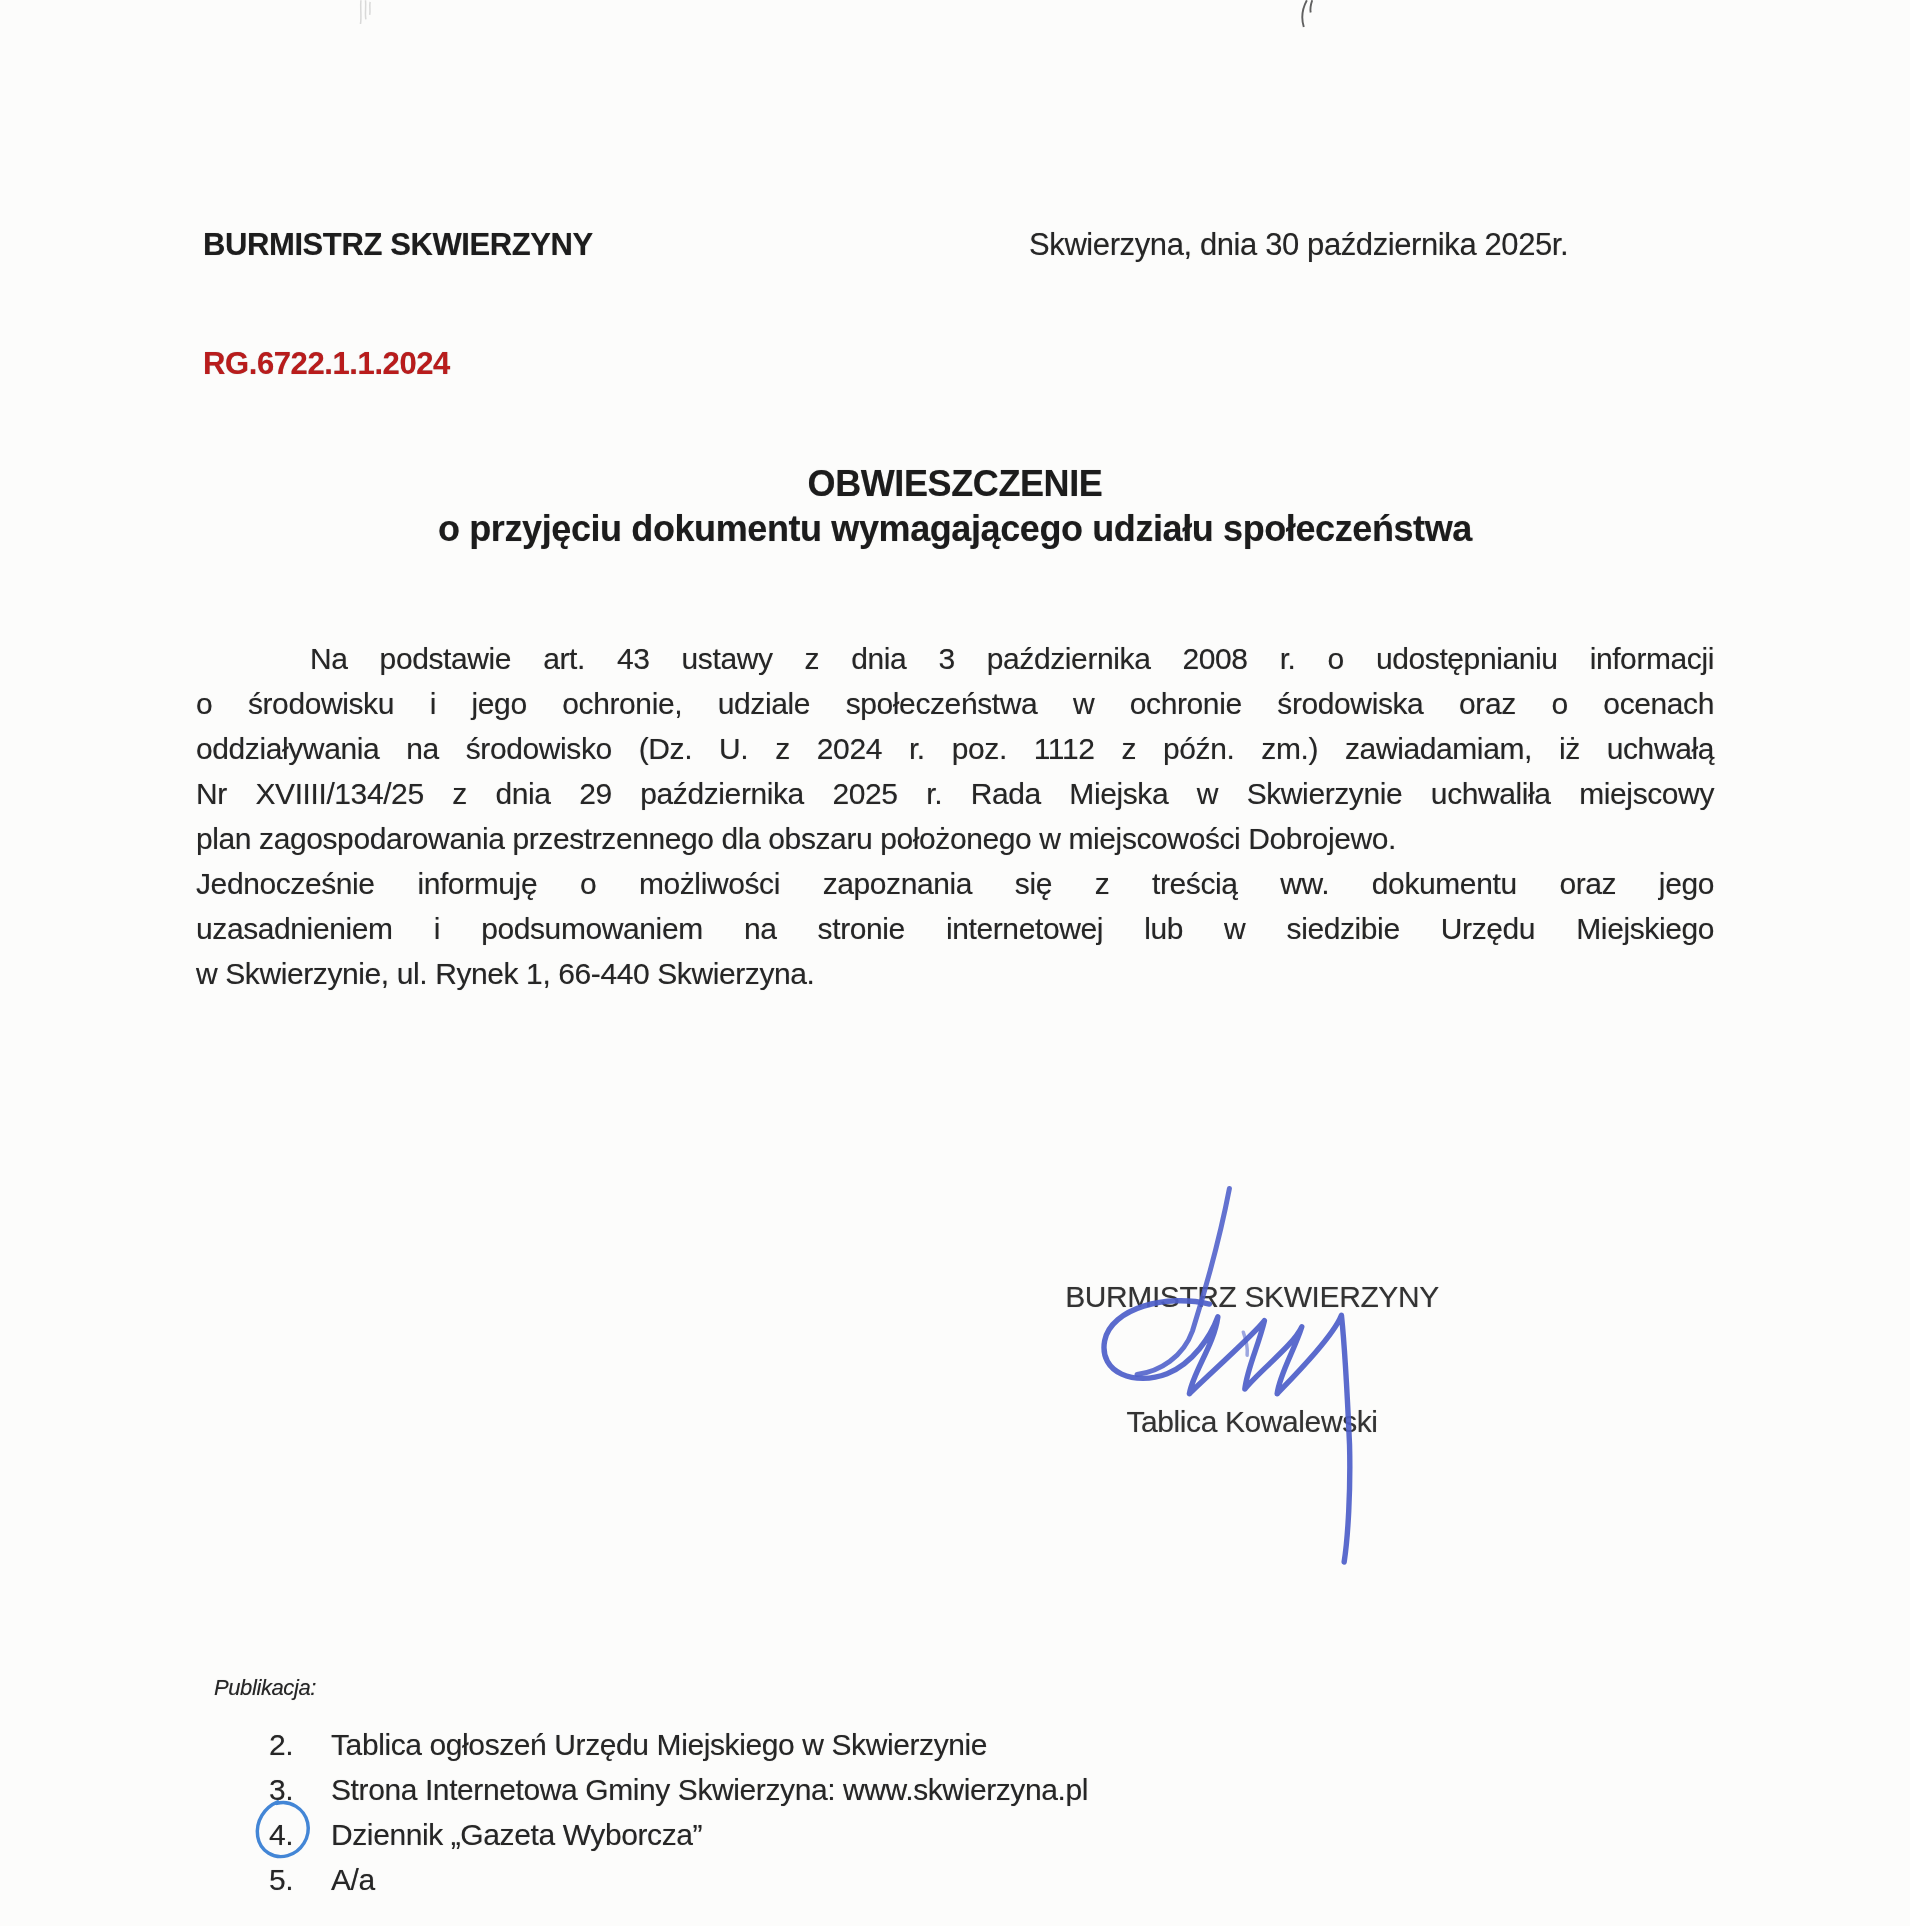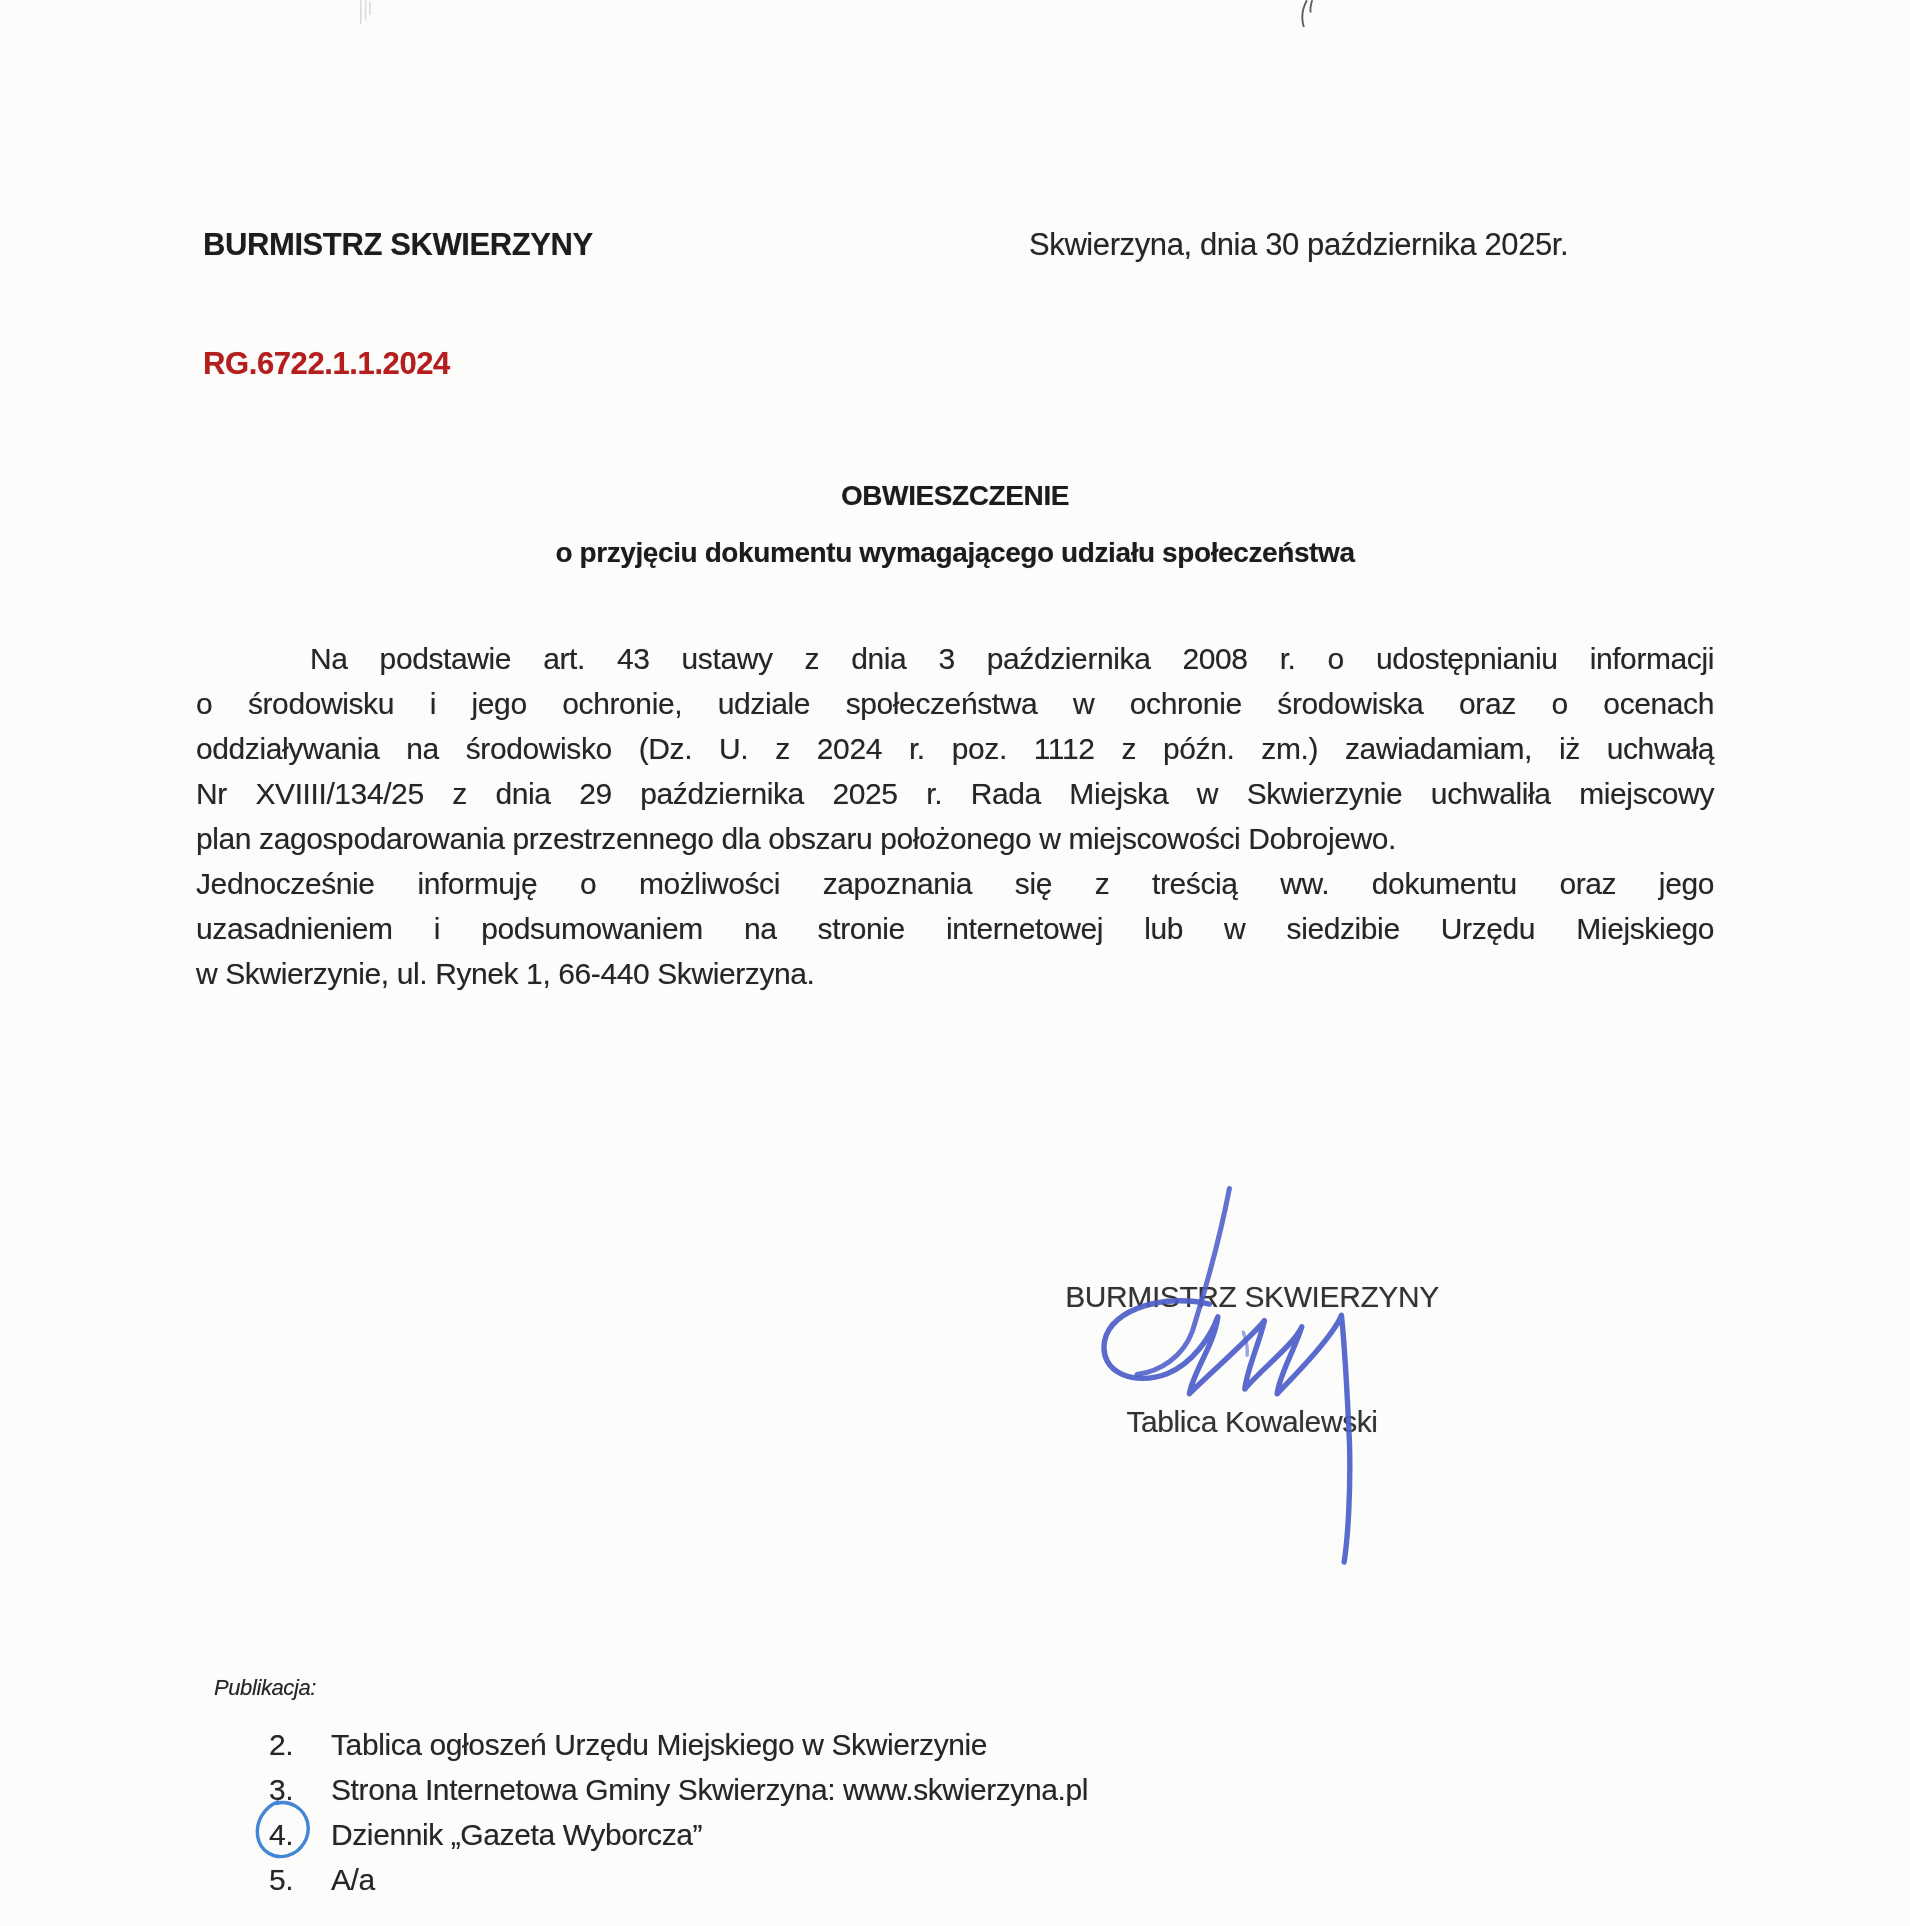--- a/index.html
+++ b/index.html
@@ -53,26 +53,25 @@
   }
 
   .title-block {
     position: absolute;
     left: 196px;
     top: 461px;
     width: 1518px;
     text-align: center;
   }
   .title-line {
-    font-size: 28px;
+    font-size: 36px;
     font-weight: bold;
     color: #1c1c1c;
     line-height: 45px;
     white-space: nowrap;
-    margin-top: 12px;
   }
 
   .body-block {
     position: absolute;
     left: 196px;
     top: 636px;
     width: 1518px;
   }
   .body-line {
     font-size: 30px;

